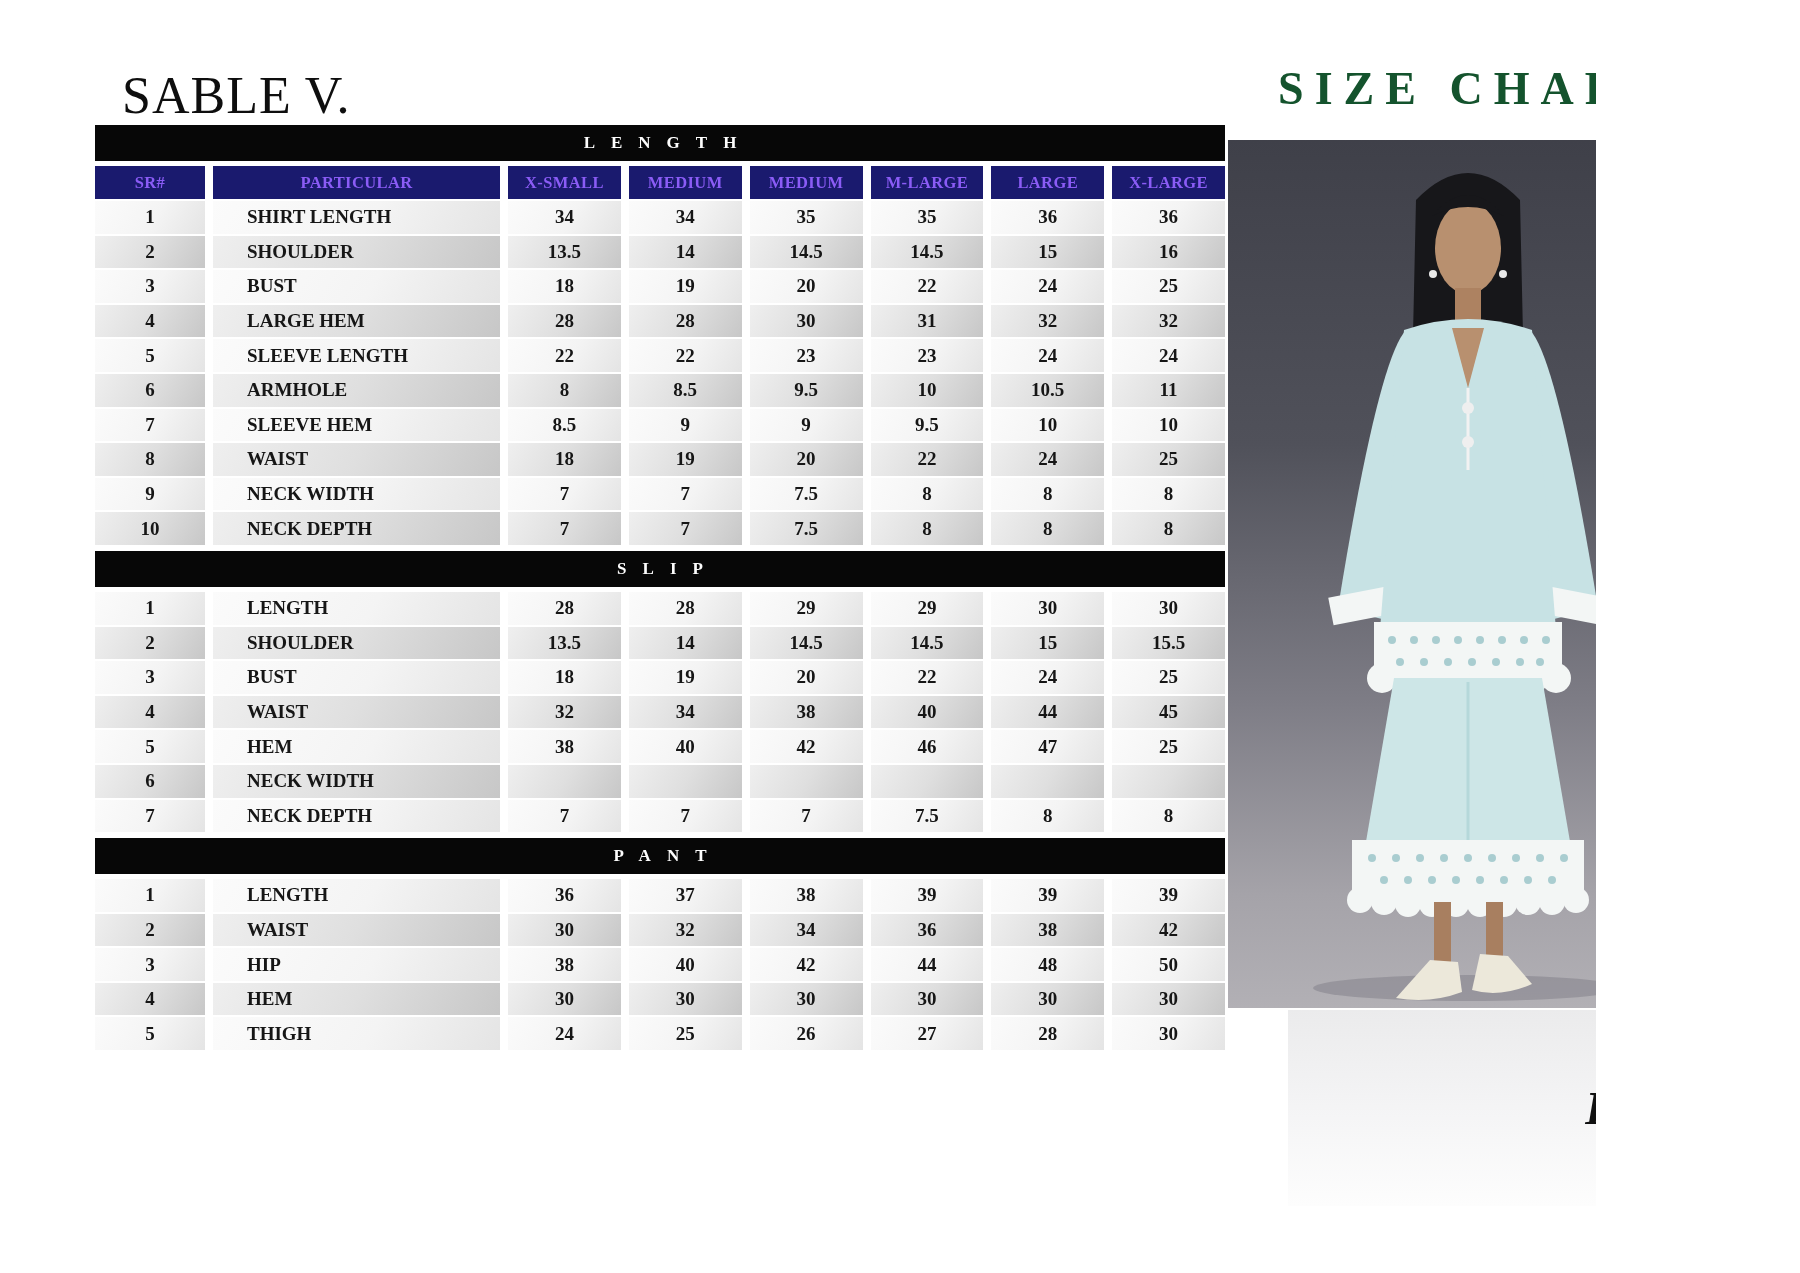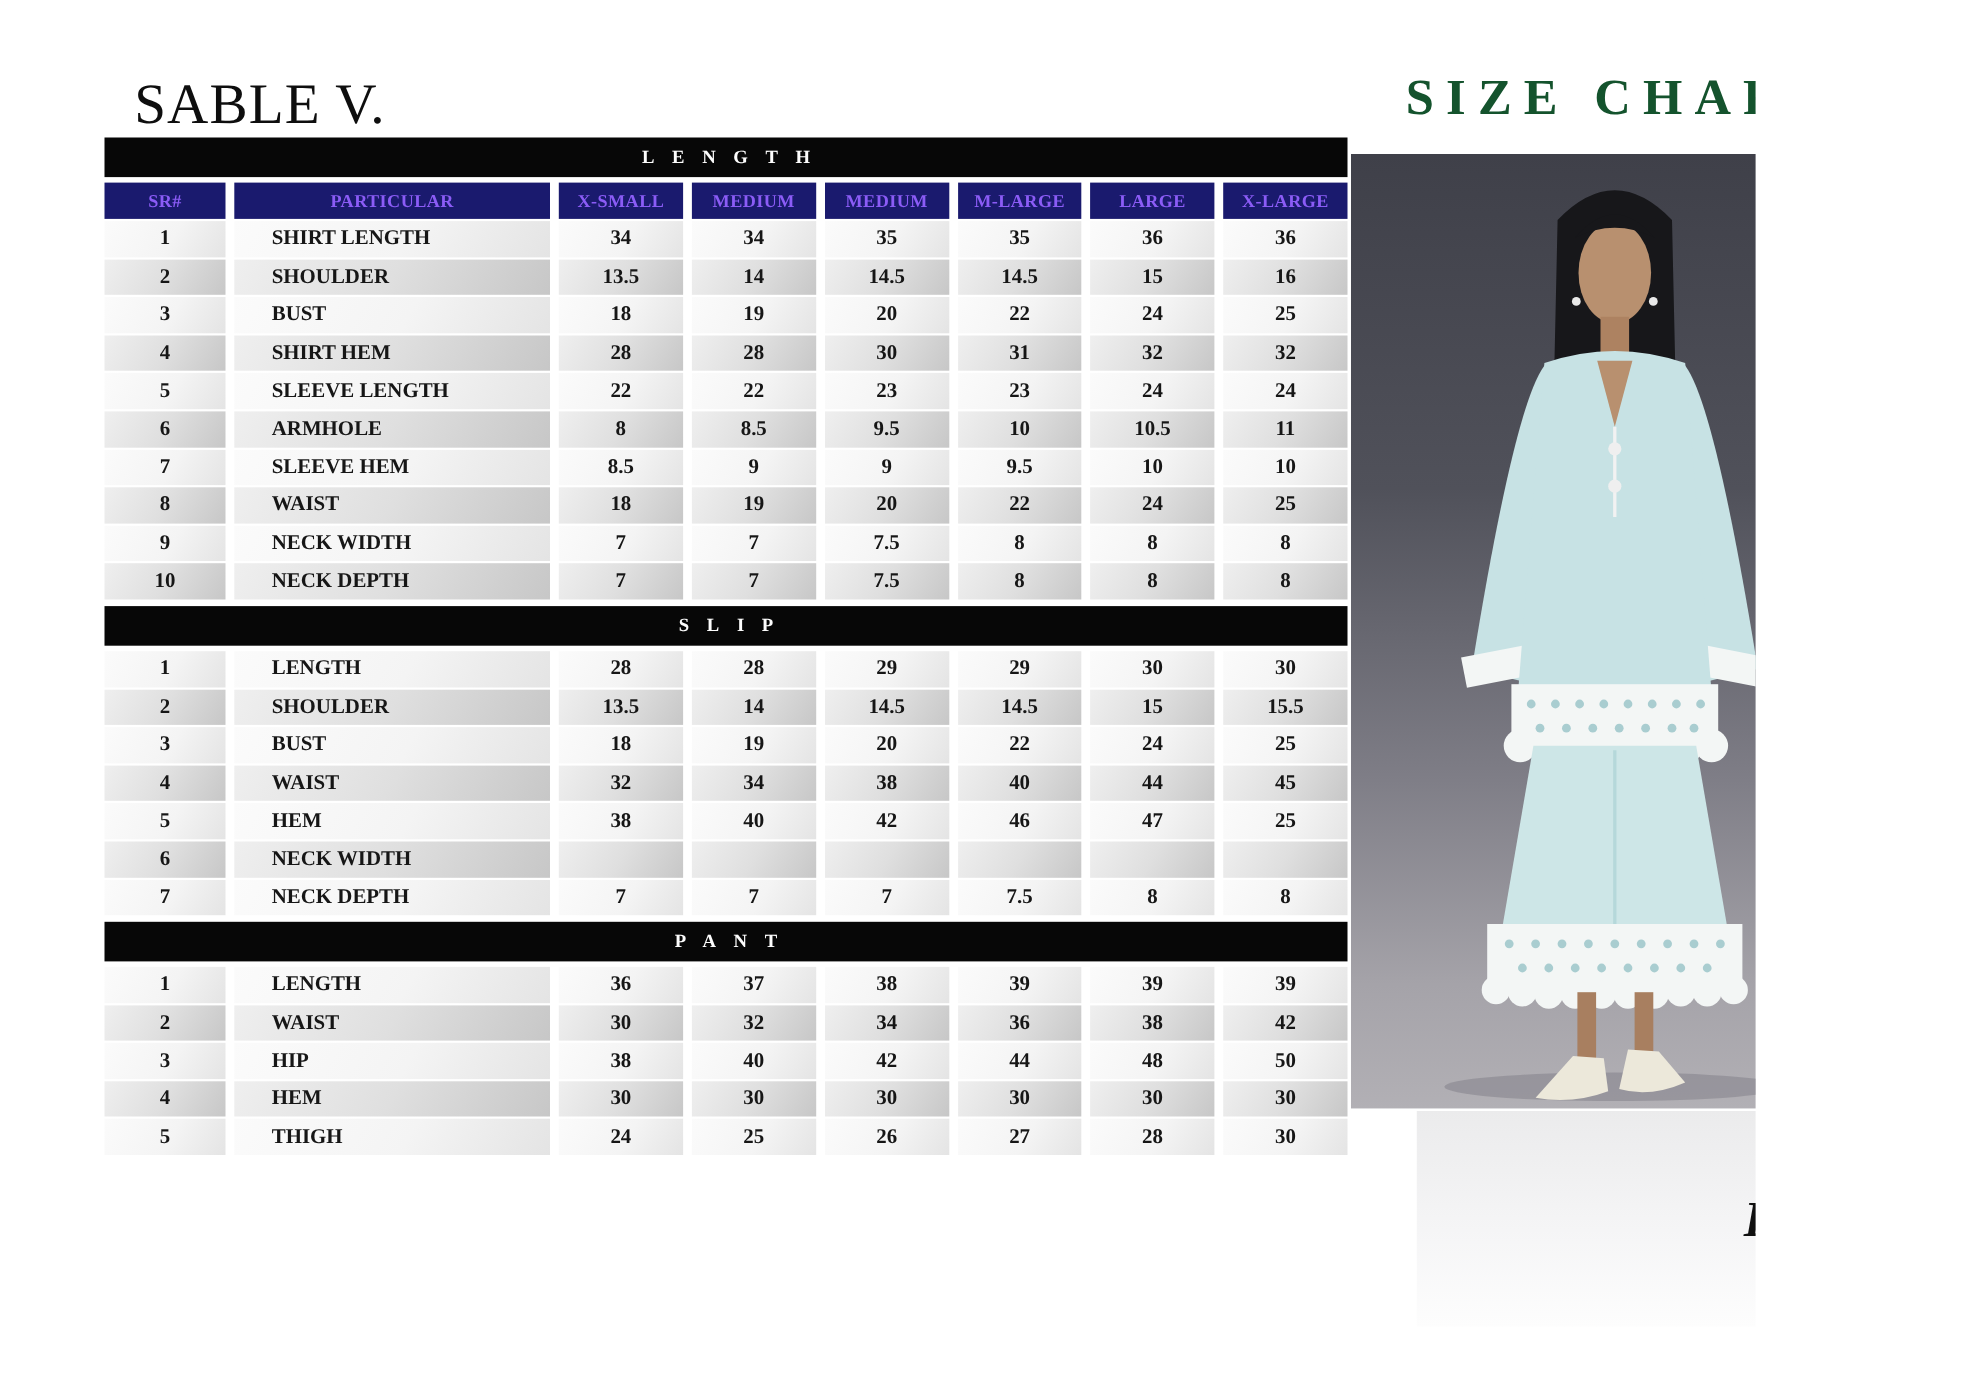--- a/index.html
+++ b/index.html
@@ -85,21 +85,21 @@
         <div class="cell c-part">BUST</div>
         <div class="cell c-val">18</div>
         <div class="cell c-val">19</div>
         <div class="cell c-val">20</div>
         <div class="cell c-val">22</div>
         <div class="cell c-val">24</div>
         <div class="cell c-val">25</div>
       </div>
       <div class="t-row even">
         <div class="cell c-sr">4</div>
-        <div class="cell c-part">SHIRT HEM</div>
+        <div class="cell c-part">LARGE HEM</div>
         <div class="cell c-val">28</div>
         <div class="cell c-val">28</div>
         <div class="cell c-val">30</div>
         <div class="cell c-val">31</div>
         <div class="cell c-val">32</div>
         <div class="cell c-val">32</div>
       </div>
       <div class="t-row odd">
         <div class="cell c-sr">5</div>
         <div class="cell c-part">SLEEVE LENGTH</div>

